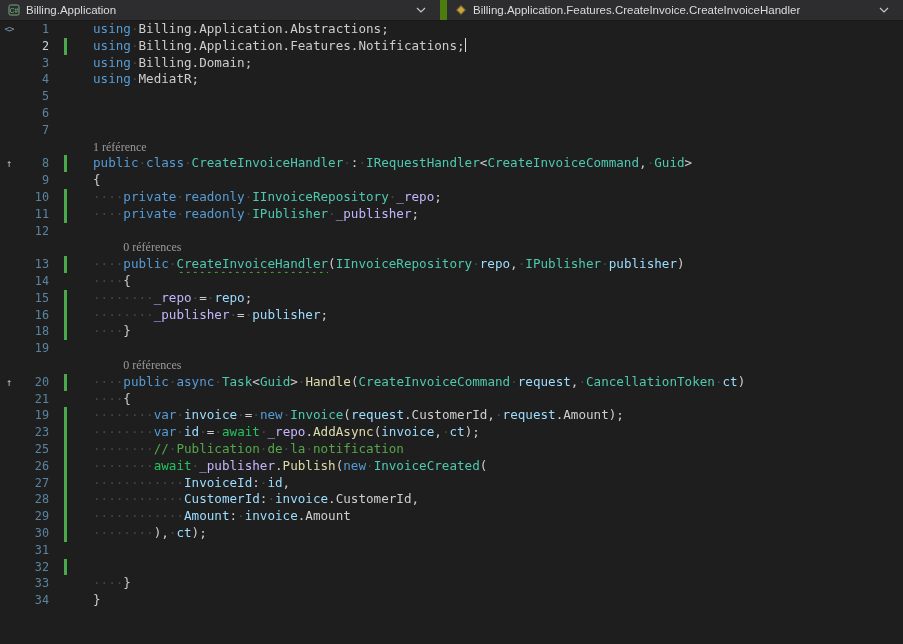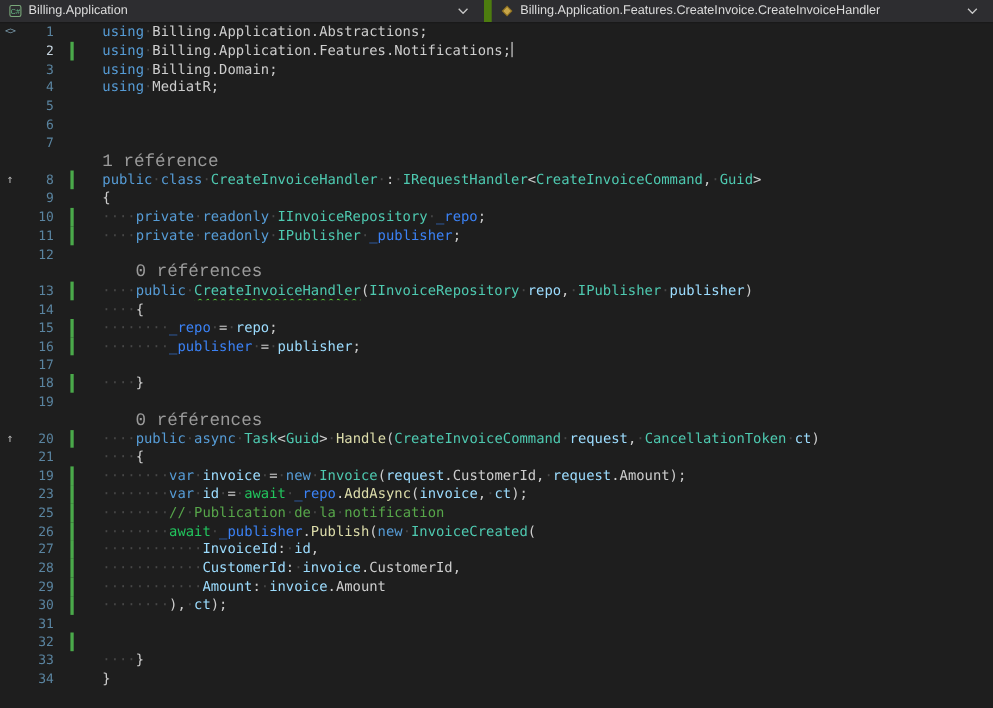--- a/index.html
+++ b/index.html
@@ -17,30 +17,30 @@
   .editor{font-family:"DejaVu Sans Mono",monospace;font-size:12.6px}
   .row{display:flex;height:16.8px;line-height:16.8px}
   .col-glyph{width:18px;text-align:center;font-size:9px;color:var(--icon-blue,#7b9cae);overflow:hidden;letter-spacing:-1px}
   .col-glyph.gi-inherit{color:var(--icon-gray,#b8b8b8);font-size:10.5px;letter-spacing:0}
   .col-num{width:36px;text-align:right;padding-right:5px;color:var(--num,#5a84a0);font-size:11.8px}
   .row.current .col-num{color:var(--num-active,#c6d4de)}
   .col-change{width:39px;position:relative;flex-shrink:0}
   .bar{position:absolute;left:10px;top:0;width:3px;height:100%;background:var(--changebar,#4aa94a)}
   .col-code{flex:1;white-space:pre;overflow:hidden}
   .ws{color:var(--ws,#474747)}
-  .lens{font-family:Liberation Mono, monospace;font-size:16px;color:var(--lens,#9a9a9a)}
+  .lens{font-family:Liberation Serif, serif;font-size:12px;color:var(--lens,#9a9a9a)}
   .caret{display:inline-block;width:1.5px;height:14px;background:var(--caret,#dcdcdc);vertical-align:-2px}
   .c-ctor{text-decoration:underline wavy var(--squiggle,#4ec437) 1px;text-underline-offset:3px}
 </style>
 <style>.c-kw{color:#569cd6}
 .c-ctl{color:#22c55e}
 .c-typ{color:#4ec9b0}
 .c-mth{color:#dcdcaa}
 .c-par{color:#9cdcfe}
-.c-fld{color:#3b82f6}
+.c-fld{color:#c4b5fd}
 .c-pln{color:#cdcdcd}
 .c-com{color:#57a64a}
 .c-ctor{color:#4ec9b0}</style></head>
 <body>
 
 <div class="app">
 
   <div class="navbar">
     <div class="dropdown project">
       <span class="dd-icon">
@@ -188,26 +188,20 @@
       <div class="row">
         <div class="col-glyph"></div>
         <div class="col-num">16</div>
         <div class="col-change">
           <div class="bar"></div>
         </div>
         <div class="col-code"><span class="c-pln"><span class="ws">········</span></span><span class="c-fld">_publisher</span><span class="c-pln"><span class="ws">·</span>=<span class="ws">·</span></span><span class="c-par">publisher</span><span class="c-pln">;</span></div>
       </div>
       <div class="row">
         <div class="col-glyph"></div>
-        <div class="col-num">17</div>
-        <div class="col-change"></div>
-        <div class="col-code"></div>
-      </div>
-      <div class="row">
-        <div class="col-glyph"></div>
         <div class="col-num">18</div>
         <div class="col-change">
           <div class="bar"></div>
         </div>
         <div class="col-code"><span class="c-pln"><span class="ws">····</span>}</span></div>
       </div>
       <div class="row">
         <div class="col-glyph"></div>
         <div class="col-num">19</div>
         <div class="col-change"></div>

